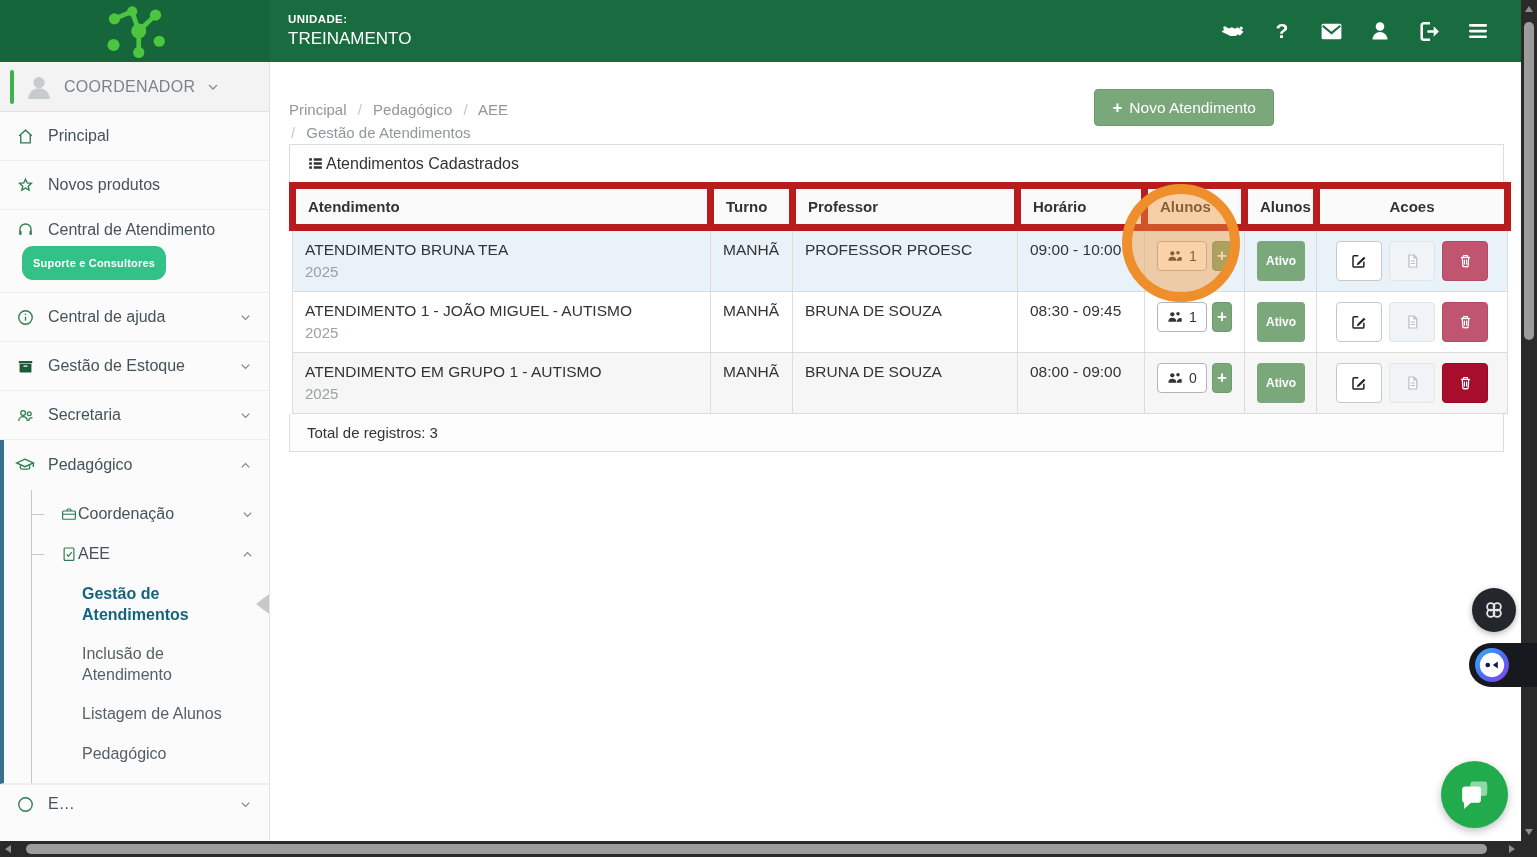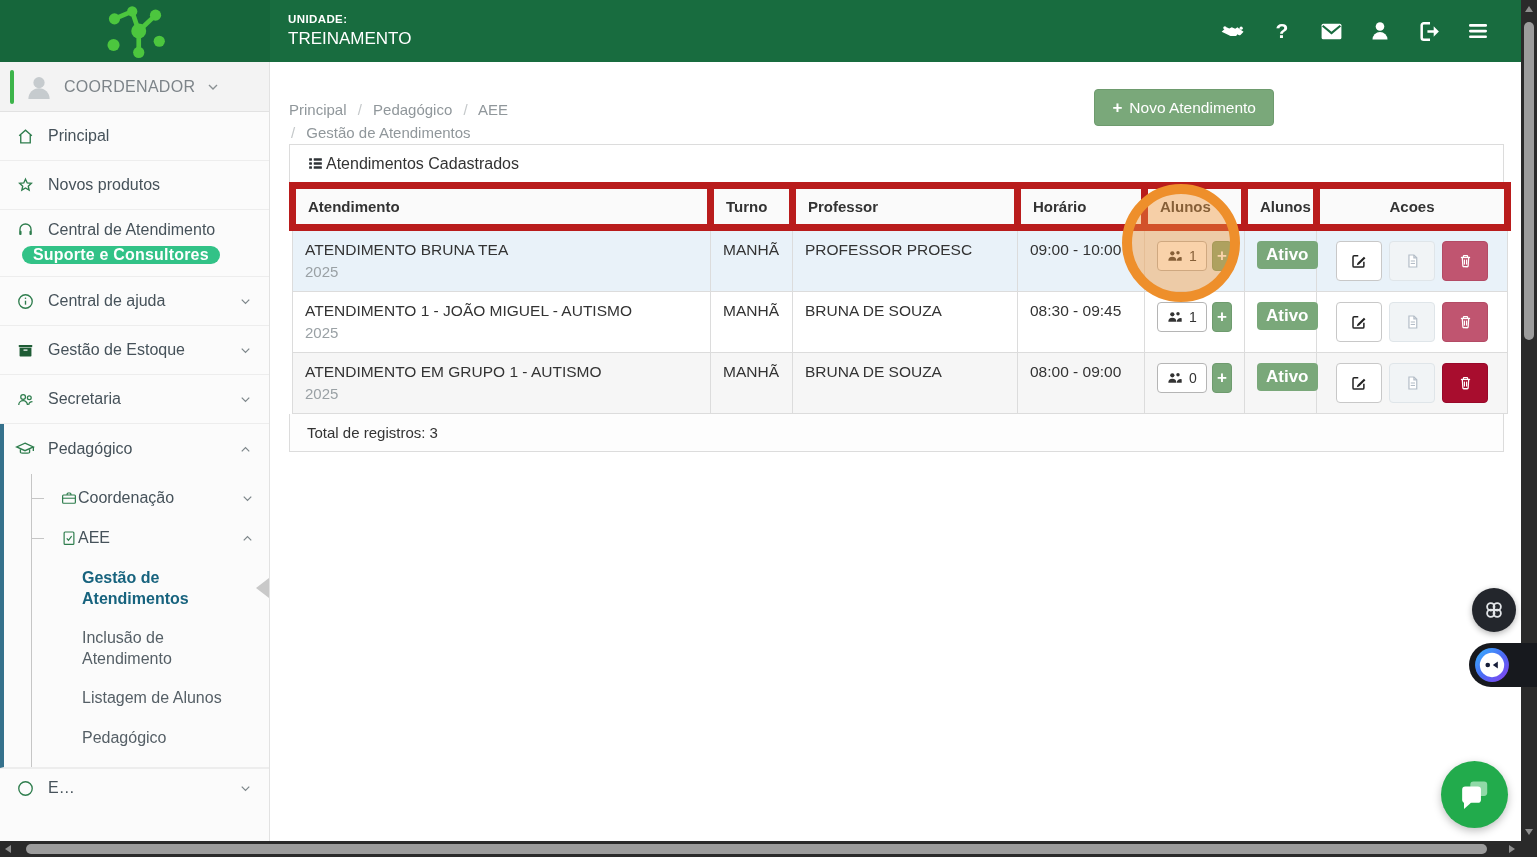--- a/index.html
+++ b/index.html
@@ -19,21 +19,21 @@
 
   
   .sidebar { position:absolute; left:0; top:62px; width:270px; height:779px; background:#fbfbfb; border-right:1px solid #e2e2e2; overflow:hidden; }
   .user-row { height:50px; display:flex; align-items:center; gap:10px; padding:0 14px 0 10px; background:#f3f3f3; border-bottom:1px solid #e2e2e2; cursor:pointer; }
   .user-accent { width:4px; height:34px; background:#3cb44a; border-radius:2px; }
   .user-name { color:#7d8489; font-size:16px; letter-spacing:.3px; }
   .side-item { min-height:49px; display:flex; align-items:center; gap:13px; padding:0 16px; border-bottom:1px solid #ededed; color:#46525a; font-size:16px; cursor:pointer; background:#fbfbfb; }
   .side-item .chev, .tree-item .chev, .group-head .chev { margin-left:auto; }
   .side-block { padding:10px 16px 12px; border-bottom:1px solid #ededed; cursor:pointer; }
   .side-block-row { display:flex; align-items:center; gap:13px; color:#46525a; font-size:16px; }
-  .side-badge { display:inline-block; margin:7px 0 0 6px; background:#32c287; color:#fff; font-size:16px; font-weight:bold; padding:0 11px; border-radius:11px; letter-spacing:.2px; }
+  .side-badge { display:inline-block; margin:7px 0 0 6px; background:#32c287; color:#fff; font-size:11px; font-weight:bold; padding:11px 11px; border-radius:11px; letter-spacing:.2px; }
   .ped-group { border-left:4px solid #35718c; border-bottom:1px solid #ededed; background:#fbfbfb; }
   .group-head { min-height:50px; display:flex; align-items:center; gap:13px; padding:0 16px 0 11px; color:#46525a; font-size:16px; cursor:pointer; }
   .tree { margin-left:27px; border-left:1px solid #c6c6c6; padding:4px 0 10px; }
   .tree-item { position:relative; display:flex; align-items:center; gap:0; padding:11px 14px 11px 28px; color:#46525a; font-size:16px; cursor:pointer; }
   .tree-item::before { content:""; position:absolute; left:0; top:50%; width:12px; border-top:1px solid #c6c6c6; }
   .leaf { position:relative; padding:9px 20px 9px 50px; color:#555f66; font-size:16px; line-height:1.32; cursor:pointer; }
   .leaf.active { color:#17637e; font-weight:bold; }
   .active-arrow { position:absolute; right:0; top:50%; transform:translateY(-50%); width:0; height:0; border-top:10px solid transparent; border-bottom:10px solid transparent; border-right:13px solid #c9c9c9; }
   .partial-row { border-top:1px solid #ededed; height:40px; display:flex; align-items:center; gap:13px; padding:0 16px; color:#46525a; font-size:16px; }
 
@@ -49,21 +49,21 @@
   table.grid { width:100%; border-collapse:collapse; table-layout:fixed; }
   .grid th { background:#fafafa; border:7px solid #b91c1c; text-align:left; padding:9px 12px; font-size:15px; color:#333; }
   .grid th.c-center { text-align:center; }
   .grid td { border:1px solid #dcdcdc; padding:10px 12px; vertical-align:top; font-size:15.5px; color:#333; height:58px; }
   tr.tr-hl td { background:#e9f2f9; }
   tr.tr-str td { background:#f6f6f6; }
   .year { color:#9aa1a5; font-size:15px; margin-top:4px; }
   .alunos-cell { display:flex; gap:5px; align-items:flex-start; }
   .btn-count { display:inline-flex; align-items:center; gap:6px; background:#fff; border:1px solid #b5b5b5; border-radius:4px; padding:0 9px; height:30px; font-size:14px; color:#333; cursor:pointer; }
   .btn-plus { width:33px; height:30px; background:#7aa87a; border:1px solid #6e9b6e; border-radius:4px; color:#fff; font-size:17px; font-weight:bold; display:flex; align-items:center; justify-content:center; cursor:pointer; }
-  .badge-status { display:inline-block; background:#7aa87a; color:#fff; font-weight:bold; font-size:17px; border-radius:4px; padding:4px 9px; }
+  .badge-status { display:inline-block; background:#7aa87a; color:#fff; font-weight:bold; font-size:12px; border-radius:4px; padding:13px 9px; }
   .actions-cell { display:flex; gap:7px; justify-content:center; }
   .abtn { width:46px; height:40px; border-radius:4px; display:flex; align-items:center; justify-content:center; cursor:pointer; border:1px solid transparent; }
   .abtn.edit { background:#fff; border-color:#c8c8c8; }
   .abtn.doc { background:#f1f4f6; border-color:#dfe5e9; }
   .abtn.del { background:#c05570; border-color:#b34b65; }
   tr.tr-str .abtn.del { background:#a80d2e; border-color:#98082a; }
   .card-foot { border:1px solid #dcdcdc; border-top:0; padding:10px 17px; font-size:15px; color:#333; background:#fdfdfd; }
 
   
   .highlight-circle { position:absolute; left:1122px; top:184px; width:118px; height:118px; border-radius:50%; border:10px solid #ee8f2b; background:rgba(241,152,61,.44); z-index:40; pointer-events:none; }

